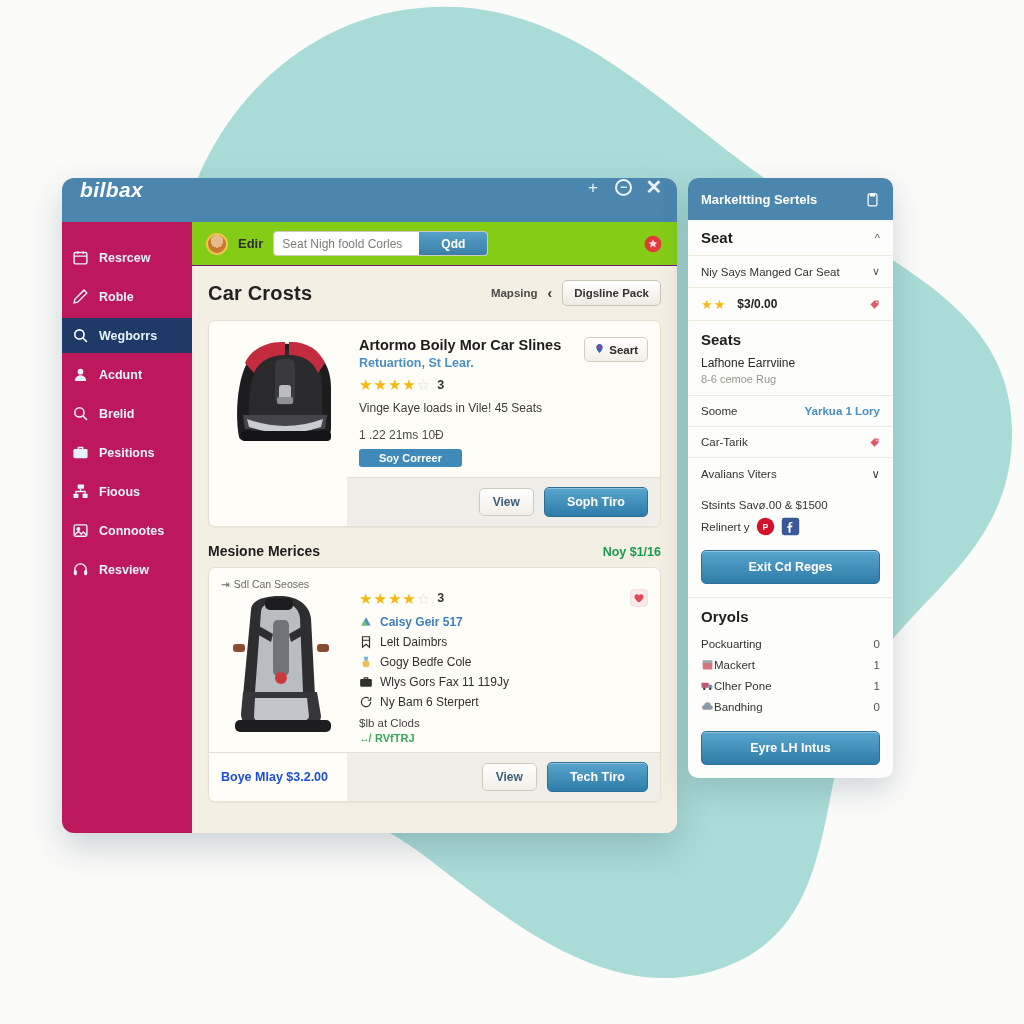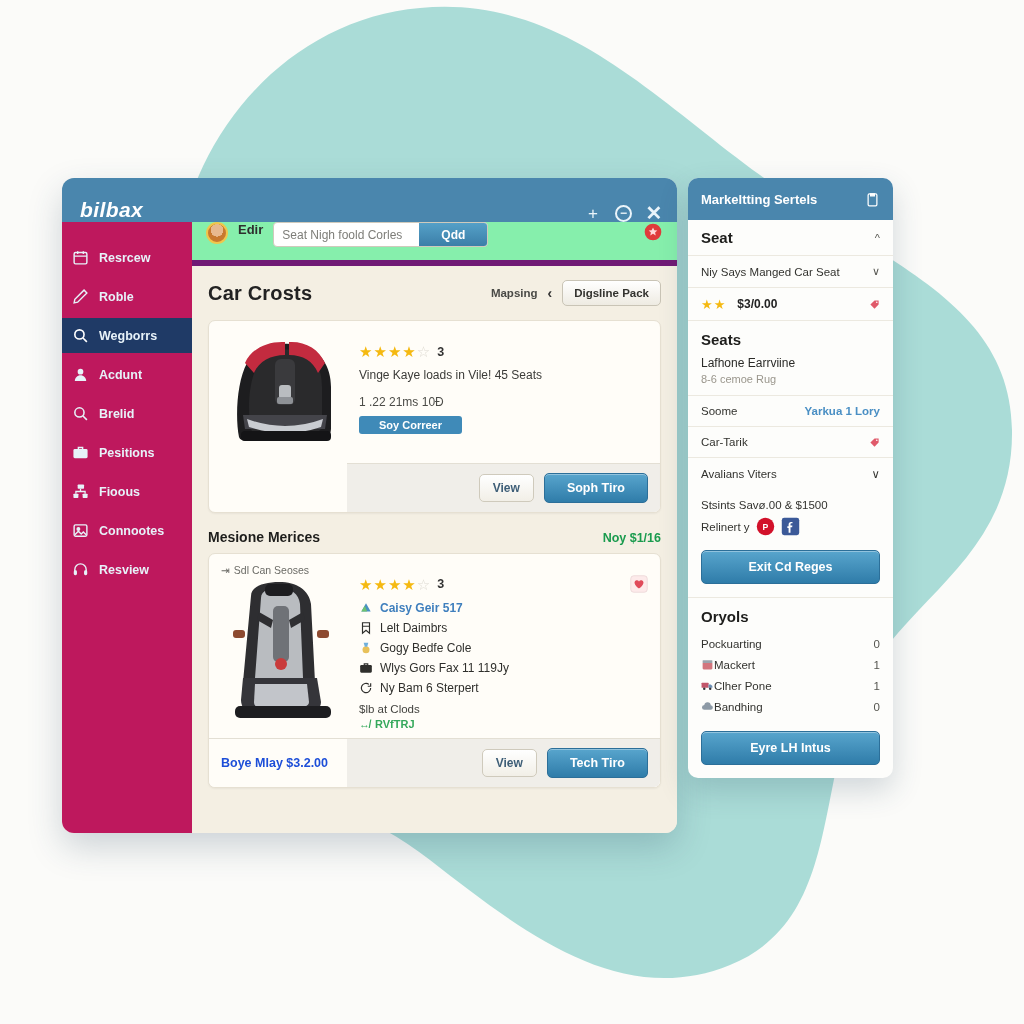--- a/index.html
+++ b/index.html
@@ -20,21 +20,21 @@
     width: 615px; height: 655px;
     border-radius: 12px;
     background: #f4efe3;
     box-shadow: 0 14px 34px rgba(40,70,95,.22);
     overflow: hidden;
     display: flex; flex-direction: column;
     z-index: 3;
   }
   .titlebar {
     height: 44px; background: #4a86ad;
-    display: flex; align-items: flex-end; justify-content: space-between;
+    display: flex; align-items: flex-start; justify-content: space-between;
     padding: 0 14px 0 18px; flex: none;
   }
   .brand {
     color: #ffffff; font-size: 21px; font-weight: bold;
     font-style: italic; letter-spacing: .4px;
   }
   .winbtns { display: flex; align-items: center; gap: 13px; }
   .winbtn {
     color: #eaf4fa; font-size: 17px; line-height: 1;
     width: 18px; height: 18px; display: flex;
@@ -60,23 +60,23 @@
     cursor: pointer; white-space: nowrap;
   }
   .nav-item.active { background: #1f3a66; }
   .nav-ico { width: 17px; height: 17px; flex: none; display: block; }
   .nav-ico svg { width: 17px; height: 17px; display: block; }
 
   
   .content { flex: 1; min-width: 0; display: flex; flex-direction: column; background: #f4efe3; }
 
   .topbar {
-    height: 44px; background: #86efac; flex: none;
-    display: flex; gap: 10px; padding: 0 14px;
-    border-bottom: 6px solid #701a75;
+    height: 44px; background: #84cc16; flex: none;
+    display: flex; align-items: center; gap: 10px; padding: 0 14px;
+    border-bottom: 1px solid #701a75;
   }
   .avatar {
     width: 22px; height: 22px; border-radius: 50%; flex: none;
     background: radial-gradient(circle at 50% 35%, #e8b98e 0 42%, #c8792f 43% 100%);
     border: 2px solid #f0c64c;
   }
   .topbar-user { font-size: 13px; font-weight: bold; color: #2e2e2e; }
   .searchwrap {
     flex: 1; max-width: 215px; height: 25px; display: flex;
     border: 1px solid #cfcabc; border-radius: 4px; overflow: hidden; background: #fff;
@@ -407,20 +407,35 @@
                   <rect x="54" y="26" width="20" height="46" rx="6" fill="#3a3a3d"></rect>
                   <rect x="58" y="52" width="12" height="14" rx="3" fill="#b9bcc0"></rect>
                   <rect x="56" y="64" width="16" height="7" rx="2" fill="#8e9196"></rect>
                   <path d="M22 82 L106 82 L104 96 L24 96Z" fill="#44444a"></path>
                   <path d="M26 86 q38 14 76 0 l-2 8 q-36 12 -72 0Z" fill="#c9ccd1"></path>
                   <rect x="20" y="98" width="90" height="10" rx="4" fill="#141416"></rect>
                 </svg>
               </div>
 
               <div class="card-info">
+                <div class="card-title-row">
+                  <div>
+                    <div class="card-title">Artormo Boily Mor Car Slines</div>
+                    <div class="card-sub">Retuartion, St Lear.</div>
+                  </div>
+                  <button class="share-btn">
+                    <span>
+                      <svg width="11" height="11" viewBox="0 0 24 24">
+                          <path d="M12 2C8 2 5 5 5 9c0 5 7 13 7 13s7-8 7-13c0-4-3-7-7-7z" fill="#3b5fc0"></path>
+                          <circle cx="12" cy="9" r="2.6" fill="#e23b5a"></circle>
+                        </svg>
+                    </span>
+                    <span>Seart</span>
+                  </button>
+                </div>
 
                 <div class="stars">
                   <span class="star">★</span>
                   <span class="star">★</span>
                   <span class="star">★</span>
                   <span class="star">★</span>
                   <span class="star empty">☆</span>
                   <span class="star-count">3</span>
                 </div>
 

